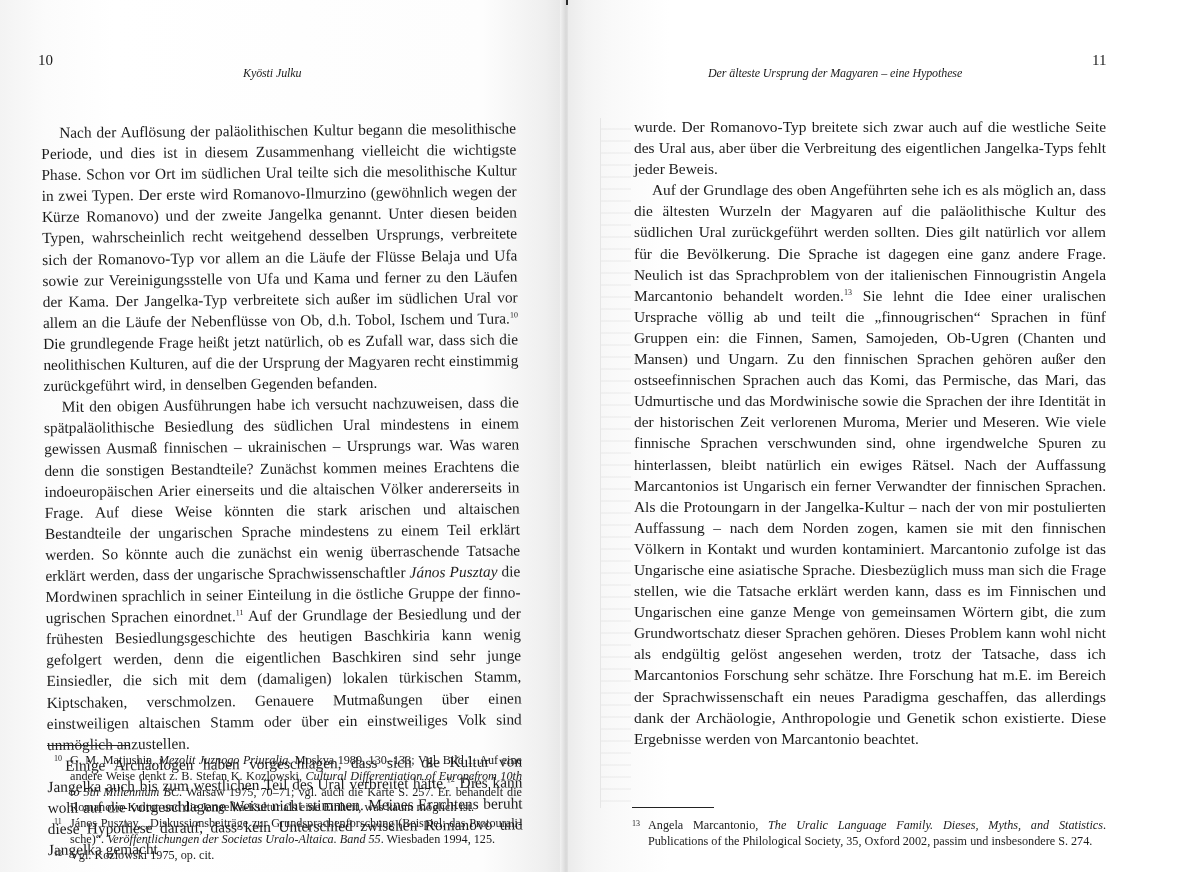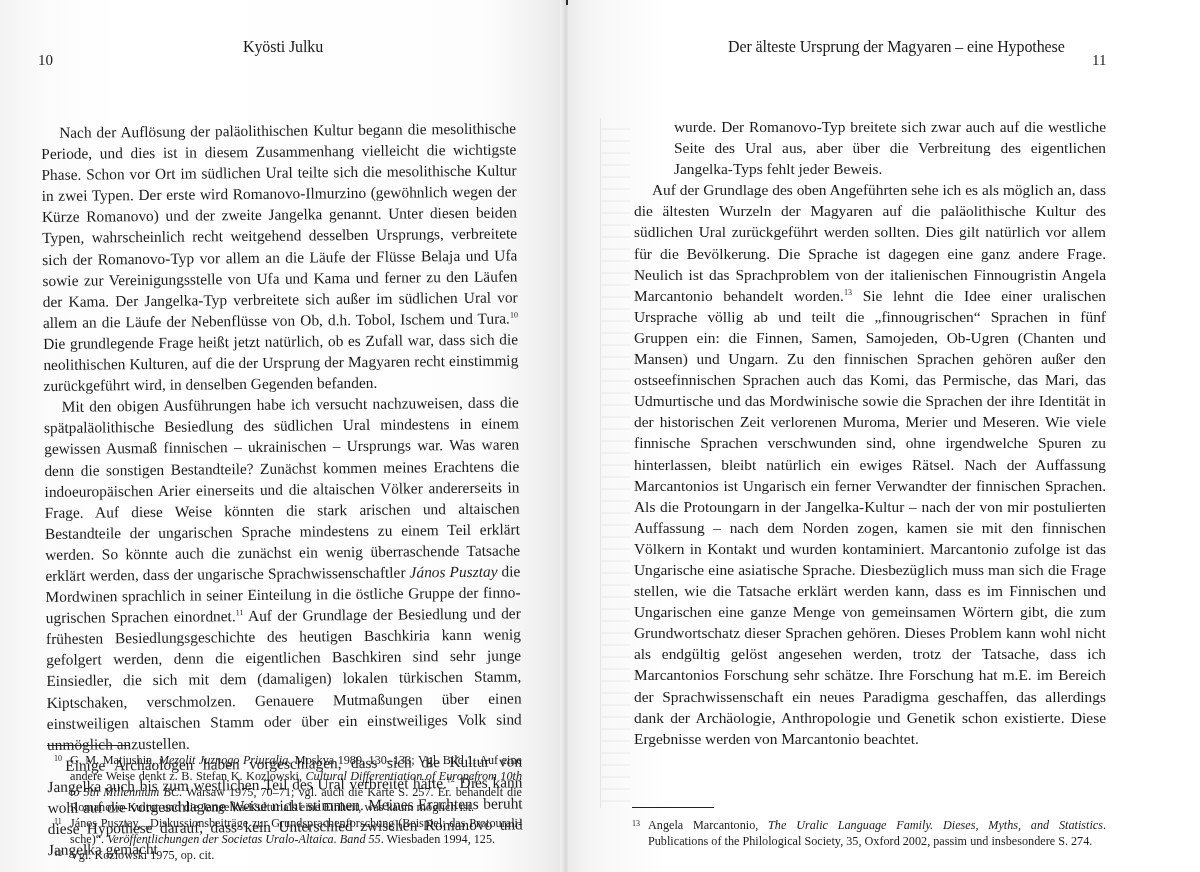--- a/index.html
+++ b/index.html
@@ -52,32 +52,33 @@
   .bleed {
     position: absolute;
     left: 600px; top: 118px;
     width: 30px; height: 690px;
     border-left: 1px solid #e6e6e6;
     background: repeating-linear-gradient(to bottom, transparent 0px, transparent 10px, rgba(0,0,0,0.03) 10px, rgba(0,0,0,0.03) 12px);
   }
 
   .running-head {
     position: absolute;
-    top: 38px;
-    font-size: 16px;
+    top: 66px;
+    font-size: 12px;
     letter-spacing: -0.1px;
+    font-style: italic;
   }
   .page-number {
     position: absolute;
     top: 52px;
     font-size: 15px;
   }
   .left .page-number { left: 38px; }
   .left .running-head { left: 243px; }
-  .right .running-head { left: 140px; margin-left: 20px; }
+  .right .running-head { left: 140px; }
   .right .page-number { left: 524px; }
 
   .body-text {
     position: absolute;
     font-size: 15.4px;
     line-height: 21.1px;
     text-align: justify;
     hyphens: manual;
   }
   .left .body-text {
@@ -89,21 +90,21 @@
   }
   .right .body-text {
     left: 66px;
     top: 116px;
     width: 472px;
   }
   .body-text p {
     margin: 0;
     text-indent: 18px;
   }
-  .body-text p.noindent { text-indent: 0; margin-left: 40px; }
+  .body-text p.noindent { text-indent: 0; }
   .body-text sup, .footnote sup {
     font-size: 8px;
     line-height: 0;
     vertical-align: 6px;
   }
   .body-text em, .footnote em { }
 
   .fn-rule {
     position: absolute;
     height: 1px;

